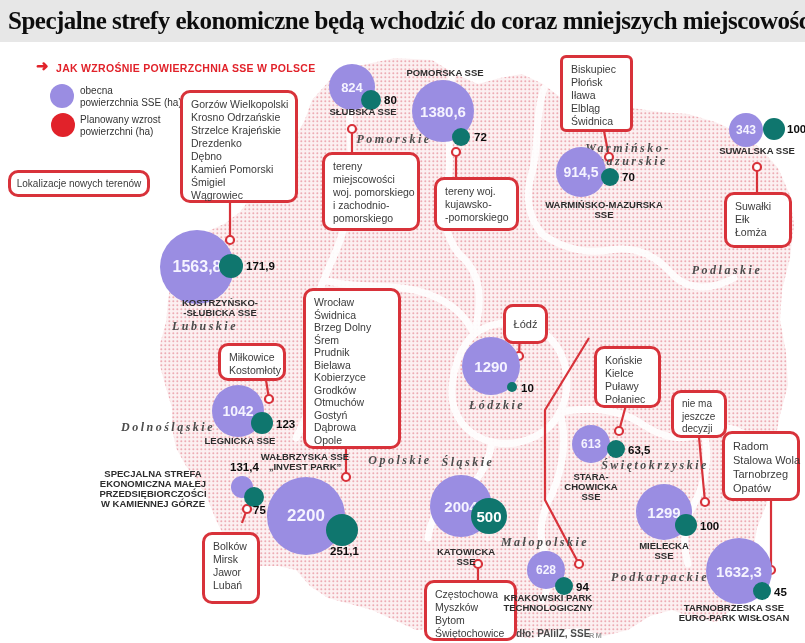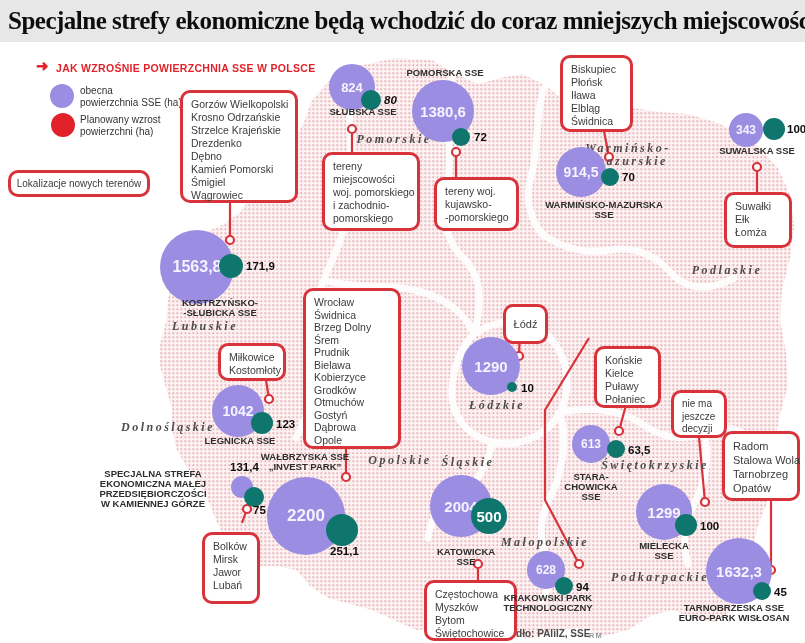--- a/index.html
+++ b/index.html
@@ -146,21 +146,21 @@
       <div class="box-line">miejscowości</div>
       <div class="box-line">woj. pomorskiego</div>
       <div class="box-line">i zachodnio-</div>
       <div class="box-line">pomorskiego</div>
     </div>
     <div class="box" style="left: 434px; top: 177px; width: 85px; height: 54px; font-size: 10.5px; line-height: 13px;">
       <div class="box-line">tereny woj.</div>
       <div class="box-line">kujawsko-</div>
       <div class="box-line">-pomorskiego</div>
     </div>
-    <div class="box" style="left: 560px; top: 55px; width: 73px; height: 77px; font-size: 10.5px; line-height: 13px;">
+    <div class="box" style="left: 560px; top: 55px; width: 73px; height: 77px; font-size: 10.5px; line-height: 13px; border-radius: 6px;">
       <div class="box-line">Biskupiec</div>
       <div class="box-line">Płońsk</div>
       <div class="box-line">Iława</div>
       <div class="box-line">Elbląg</div>
       <div class="box-line">Świdnica</div>
     </div>
     <div class="box" style="left: 724px; top: 192px; width: 68px; height: 56px; font-size: 10.5px; line-height: 13px;">
       <div class="box-line">Suwałki</div>
       <div class="box-line">Ełk</div>
       <div class="box-line">Łomża</div>
@@ -246,21 +246,21 @@
     <div class="region" style="left: 545px; top: 536px;">
       <div>Małopolskie</div>
     </div>
     <div class="region" style="left: 660px; top: 571px;">
       <div>Podkarpackie</div>
     </div>
     <div class="bubble" style="left: 329px; top: 64px; width: 46px; height: 46px;">
       <span style="font-size: 13px;">824</span>
     </div>
     <div class="growth" style="left: 361px; top: 90px; width: 20px; height: 20px;"></div>
-    <div class="num" style="left: 384px; top: 100px; font-style: italic;">80</div>
+    <div class="num" style="left: 384px; top: 100px;">80</div>
     <div class="zone-name" style="left: 363px; top: 107px;">
       <div>SŁUBSKA SSE</div>
     </div>
     <div class="bubble" style="left: 412px; top: 80px; width: 62px; height: 62px;">
       <span style="font-size: 15px;">1380,6</span>
     </div>
     <div class="growth" style="left: 452px; top: 128px; width: 18px; height: 18px;"></div>
     <div class="num" style="left: 474px; top: 137px;">72</div>
     <div class="zone-name" style="left: 445px; top: 68px;">
       <div>POMORSKA SSE</div>

